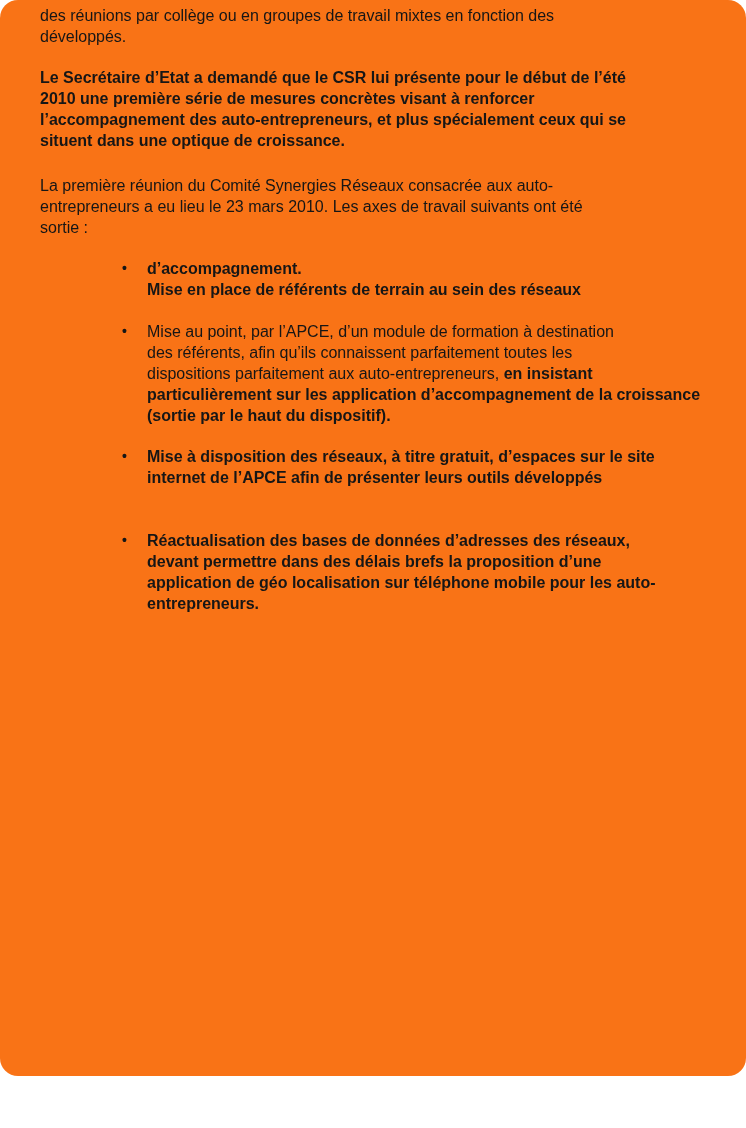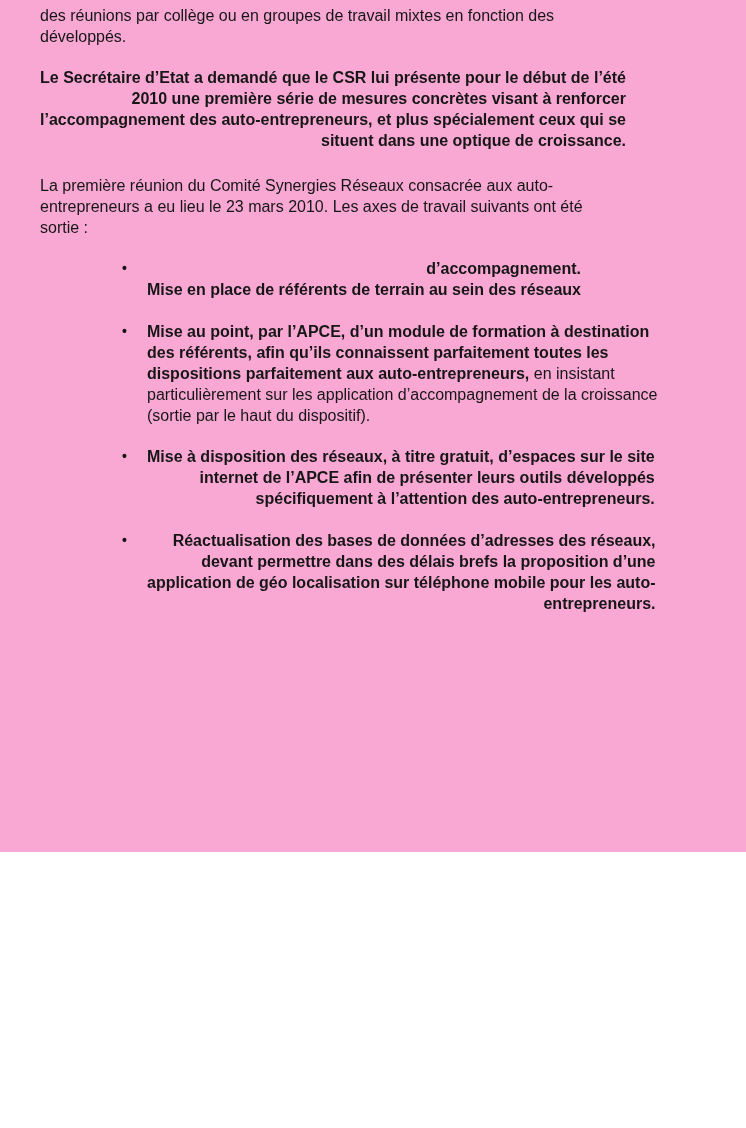--- a/index.html
+++ b/index.html
@@ -1,34 +1,35 @@
 <!DOCTYPE html>
 <html><head>
 <meta charset="utf-8">
 <style>
   html, body { margin: 0; padding: 0; background: #ffffff; }
   .page {
     position: relative;
     width: 746px;
-    height: 852px;
-    background: #f9a8d4;
+    height: 1076px;
+    background: #f97316;
     overflow: hidden;
     font-family: "Liberation Sans", sans-serif;
     font-size: 16px;
     color: #161616;
+    border-radius: 18px;
   }
   .block {
     position: absolute;
     left: 40px;
     line-height: 21px;
     white-space: nowrap;
   }
-  .bold { font-weight: bold; text-align: right; }
-  .b { font-weight: bold; }
-  .r { font-weight: normal; }
+  .bold { font-weight: bold; }
+  .b { font-weight: normal; }
+  .r { font-weight: bold; }
   .bullet {
     left: 122px;
     padding-left: 25px;
   }
   .dot {
     position: absolute;
     left: 0;
     top: 0;
     font-weight: bold;
     font-size: 14px;
@@ -81,21 +82,20 @@
     <div class="ln b">des référents, afin qu’ils connaissent parfaitement toutes les</div>
     <div class="ln"><span class="b">dispositions parfaitement aux auto-entrepreneurs,</span><span class="r"> en insistant</span></div>
     <div class="ln r">particulièrement sur les application d’accompagnement de la croissance</div>
     <div class="ln r">(sortie par le haut du dispositif).</div>
   </div>
 
   <div class="block bullet bold" style="top:446px">
     <span class="dot">•</span>
     <div class="ln">Mise à disposition des réseaux, à titre gratuit, d’espaces sur le site</div>
     <div class="ln">internet de l’APCE afin de présenter leurs outils développés</div>
-    <div class="ln">spécifiquement à l’attention des auto-entrepreneurs.</div>
   </div>
 
   <div class="block bullet bold" style="top:530px">
     <span class="dot">•</span>
     <div class="ln">Réactualisation des bases de données d’adresses des réseaux,</div>
     <div class="ln">devant permettre dans des délais brefs la proposition d’une</div>
     <div class="ln">application de géo localisation sur téléphone mobile pour les auto-</div>
     <div class="ln">entrepreneurs.</div>
   </div>
 

